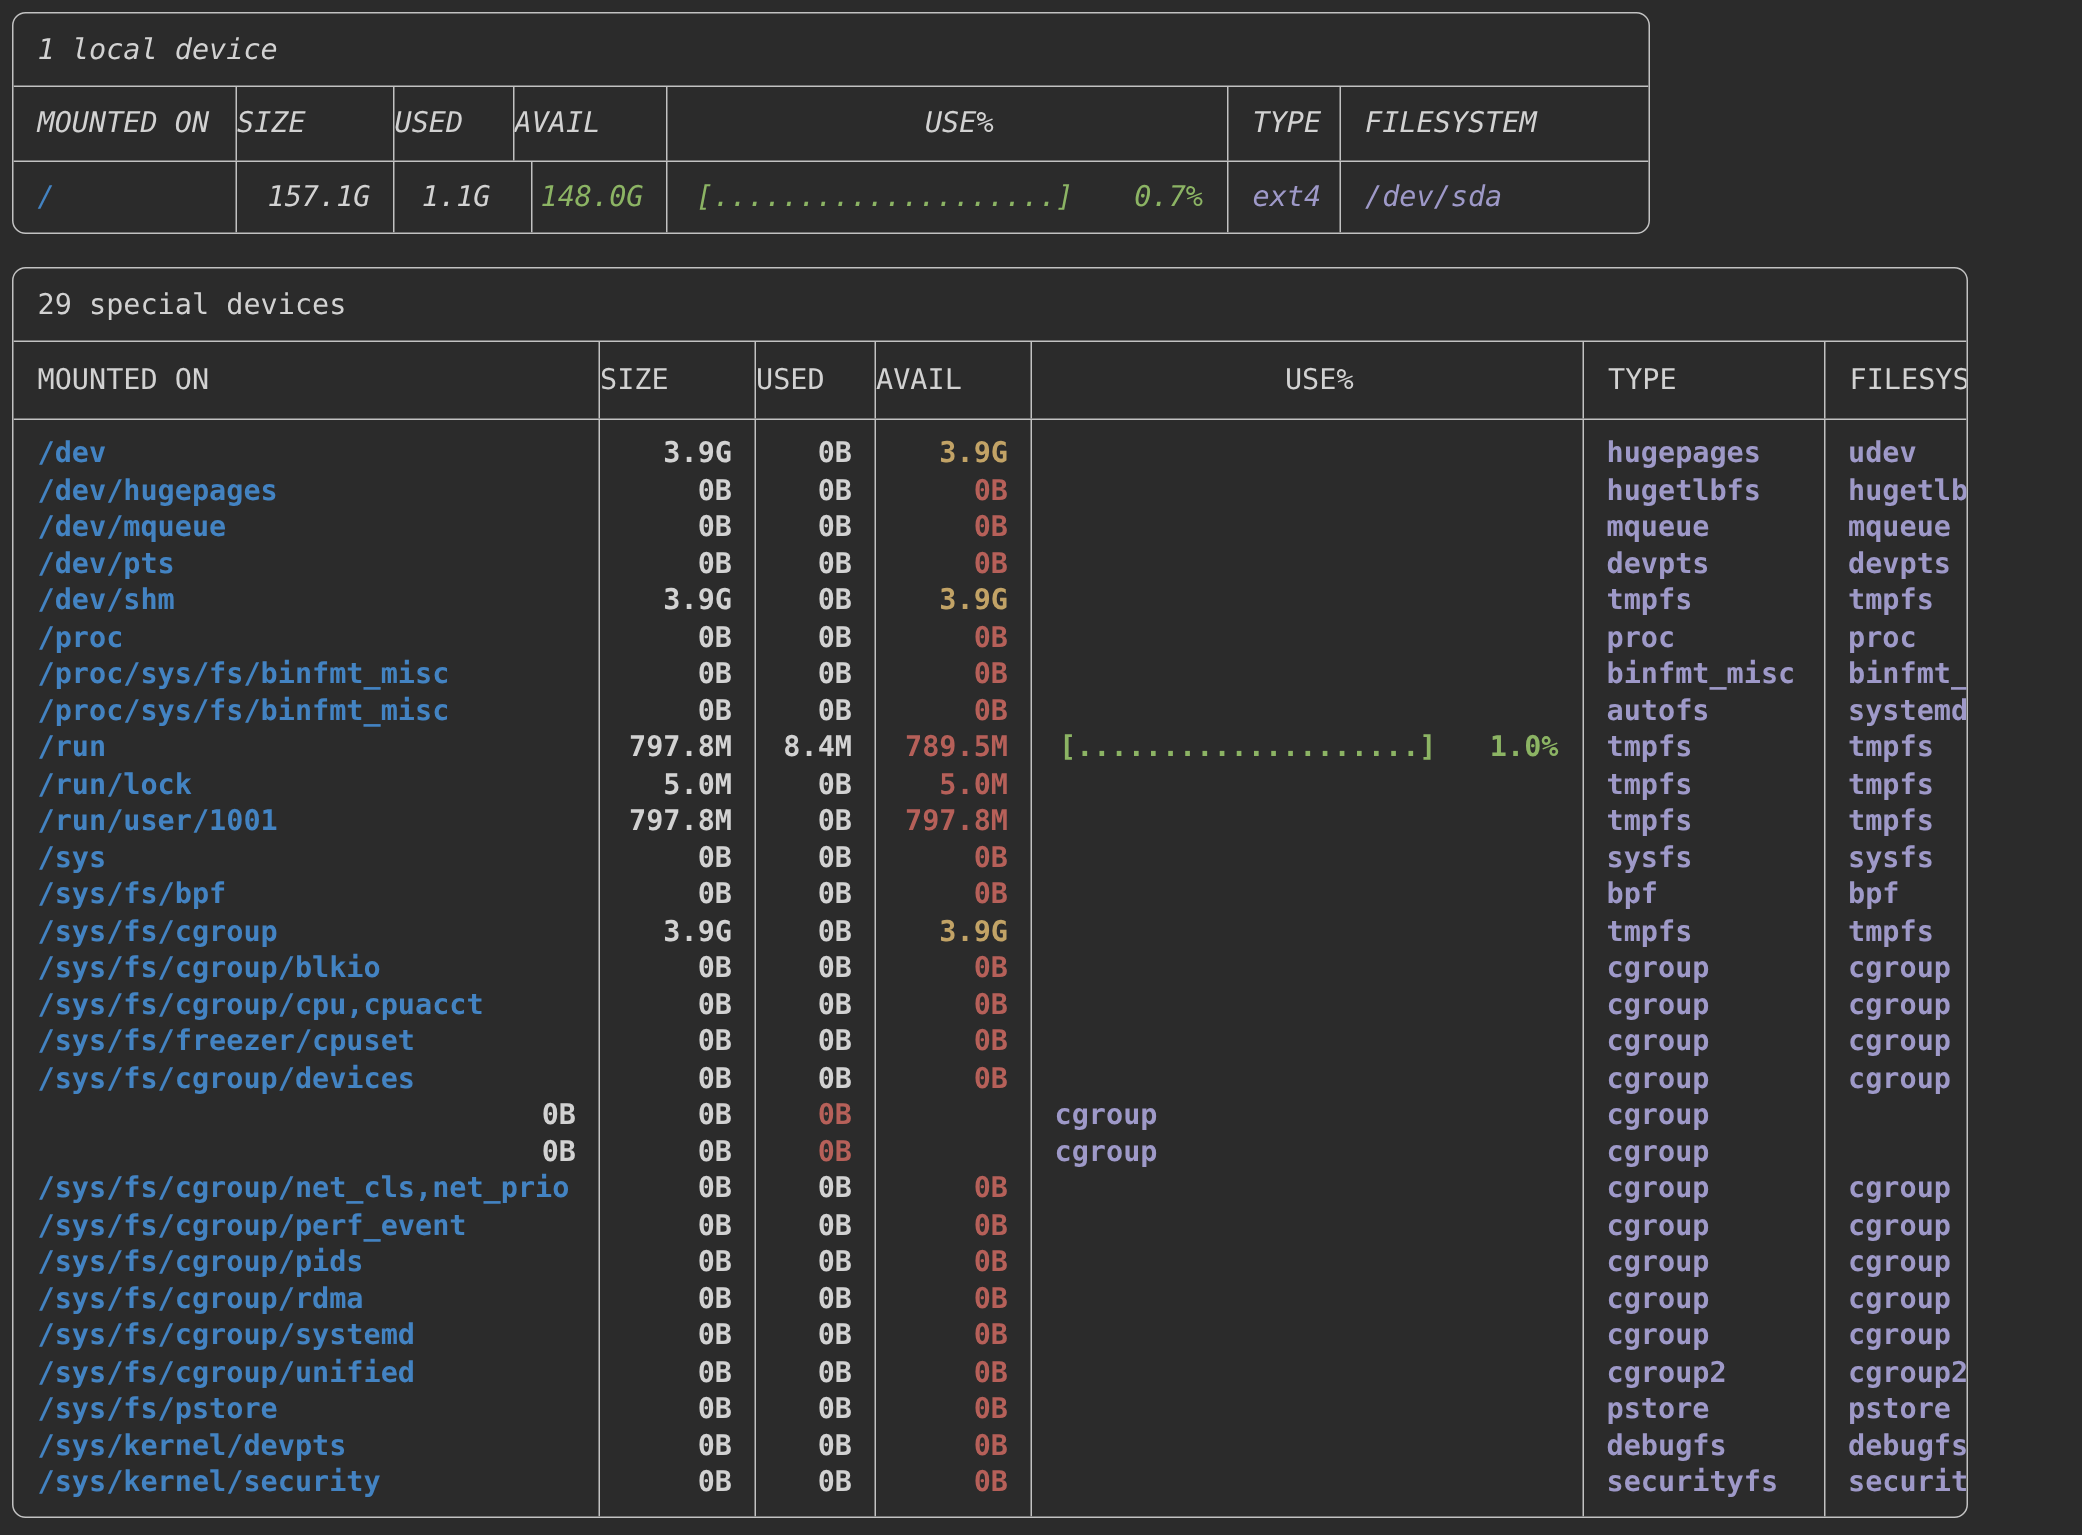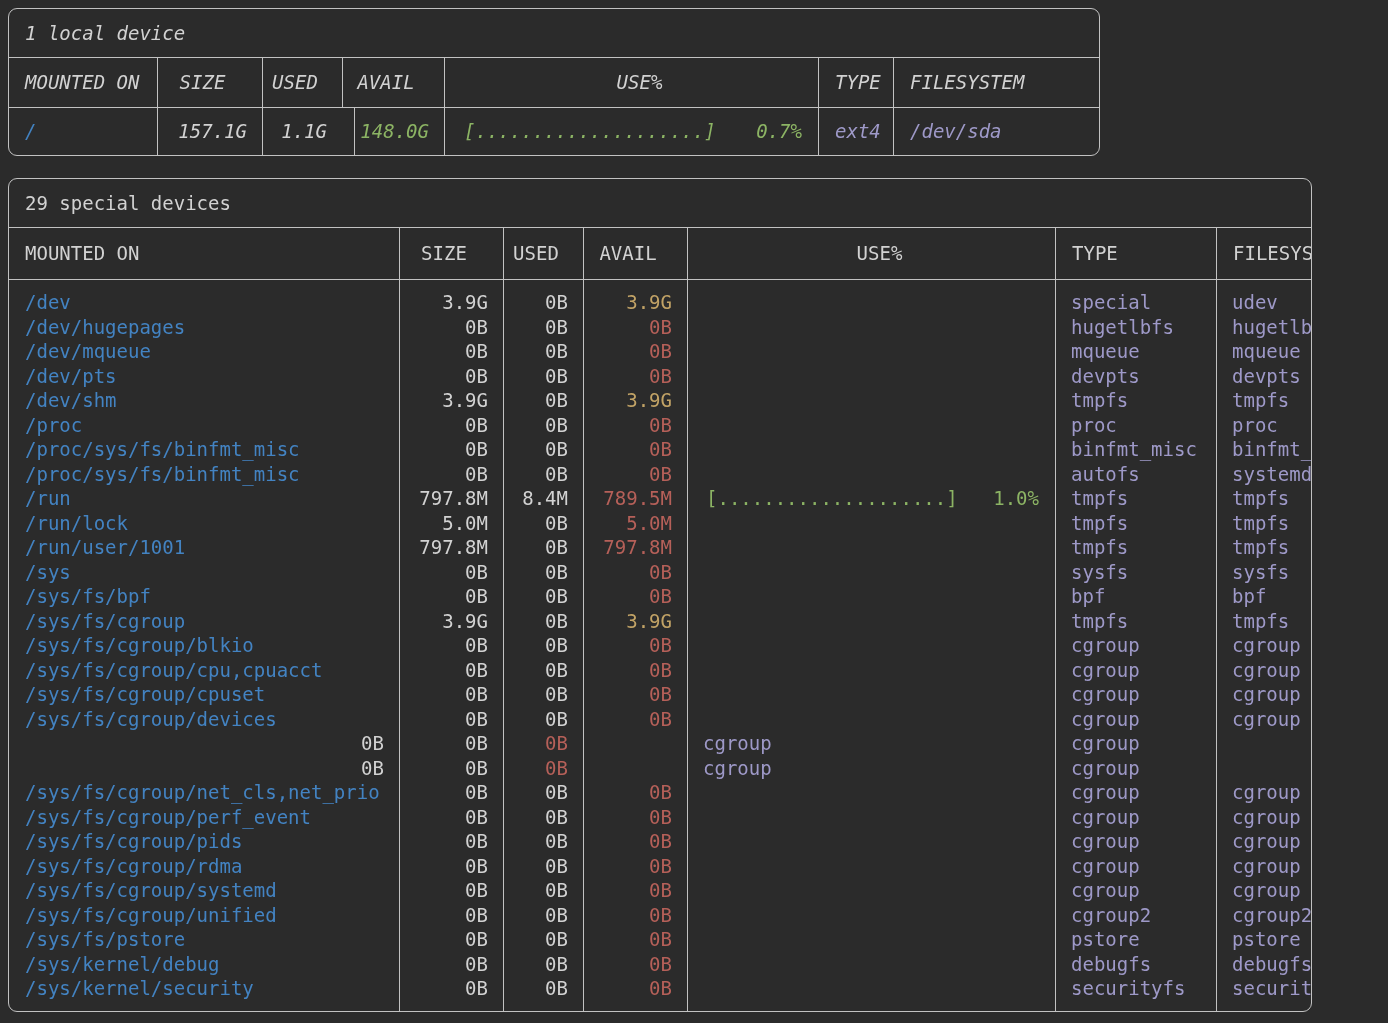--- a/index.html
+++ b/index.html
@@ -24,30 +24,30 @@
   .box-title { height:49px; line-height:49px; padding-left:16px;
                border-bottom:1px solid var(--border, #c2c2c2); color:var(--fg,#d2d2d2);
                white-space:nowrap; }
 
   .hrow { display:grid; border-bottom:1px solid var(--border,#c2c2c2); }
   #box-local   .hrow { height:50px; line-height:49px; }
   #box-special .hrow { height:52px; line-height:51px; }
   .t1 { grid-template-columns:148px 105px 80px 102px 374px 75px 152px; }
   .t2 { grid-template-columns:390px 104px 80px 104px 368px 161px 163px; }
   .hcell { padding-left:16px; white-space:nowrap; overflow:hidden; }
-  .hcell.r { text-align:center; padding-left:0; padding-right:15px; }
+  .hcell.r { text-align:left; padding-left:0; padding-right:15px; }
   .hcell.c { text-align:center; padding-left:16px; }
   .hrow .hcell + .hcell { border-left:1px solid var(--border,#c2c2c2); }
 
   .row { display:grid; white-space:nowrap; }
   #local-row { height:47px; line-height:46px; }
   #local-row > div + div { border-left:1px solid var(--border,#c2c2c2); }
 
   .body2 { position:relative; padding:10px 0; }
-  .body2 .row { height:24.5px; line-height:24.5px; }
+  .body2 .row { height:24.5px; line-height:24.5px;font-weight:bold; }
   .vline { position:absolute; top:0; bottom:0; width:1px; background:var(--border,#c2c2c2); }
   .v1{left:390px} .v2{left:494px} .v3{left:574px} .v4{left:678px} .v5{left:1046px} .v6{left:1207px}
 
   .c-mount { color:var(--blue,#4383c2); padding-left:16px; overflow:hidden; }
   .c-num   { text-align:right; padding-right:15px; color:var(--fg,#d2d2d2); overflow:hidden; }
   .c-use   { display:flex; justify-content:space-between; padding:0 16px 0 19px;
              color:var(--green,#8cb464); overflow:hidden; }
   .c-type, .c-fs { color:var(--purple,#9e99c8); padding-left:16px; overflow:hidden; }
 
   .green  { color:var(--green,#8cb464);margin-left:12px; }
@@ -102,21 +102,21 @@
     <div class="vline v6"></div>
   <div class="row t2">
     <div class="c-mount">/dev</div>
     <div class="c-num">3.9G</div>
     <div class="c-num">0B</div>
     <div class="c-num yellow">3.9G</div>
     <div class="c-use">
       <span></span>
       <span></span>
     </div>
-    <div class="c-type">special</div>
+    <div class="c-type">hugepages</div>
     <div class="c-fs">udev</div>
   </div>
       <div class="row t2">
     <div class="c-mount">/dev/hugepages</div>
     <div class="c-num">0B</div>
     <div class="c-num">0B</div>
     <div class="c-num red">0B</div>
     <div class="c-use">
       <span></span>
       <span></span>
@@ -286,21 +286,21 @@
     <div class="c-num">0B</div>
     <div class="c-num red">0B</div>
     <div class="c-use">
       <span></span>
       <span></span>
     </div>
     <div class="c-type">cgroup</div>
     <div class="c-fs">cgroup</div>
   </div>
       <div class="row t2">
-    <div class="c-mount">/sys/fs/cgroup/cpuset</div>
+    <div class="c-mount">/sys/fs/freezer/cpuset</div>
     <div class="c-num">0B</div>
     <div class="c-num">0B</div>
     <div class="c-num red">0B</div>
     <div class="c-use">
       <span></span>
       <span></span>
     </div>
     <div class="c-type">cgroup</div>
     <div class="c-fs">cgroup</div>
   </div>
@@ -416,21 +416,21 @@
     <div class="c-num">0B</div>
     <div class="c-num red">0B</div>
     <div class="c-use">
       <span></span>
       <span></span>
     </div>
     <div class="c-type">pstore</div>
     <div class="c-fs">pstore</div>
   </div>
       <div class="row t2">
-    <div class="c-mount">/sys/kernel/debug</div>
+    <div class="c-mount">/sys/kernel/devpts</div>
     <div class="c-num">0B</div>
     <div class="c-num">0B</div>
     <div class="c-num red">0B</div>
     <div class="c-use">
       <span></span>
       <span></span>
     </div>
     <div class="c-type">debugfs</div>
     <div class="c-fs">debugfs</div>
   </div>

